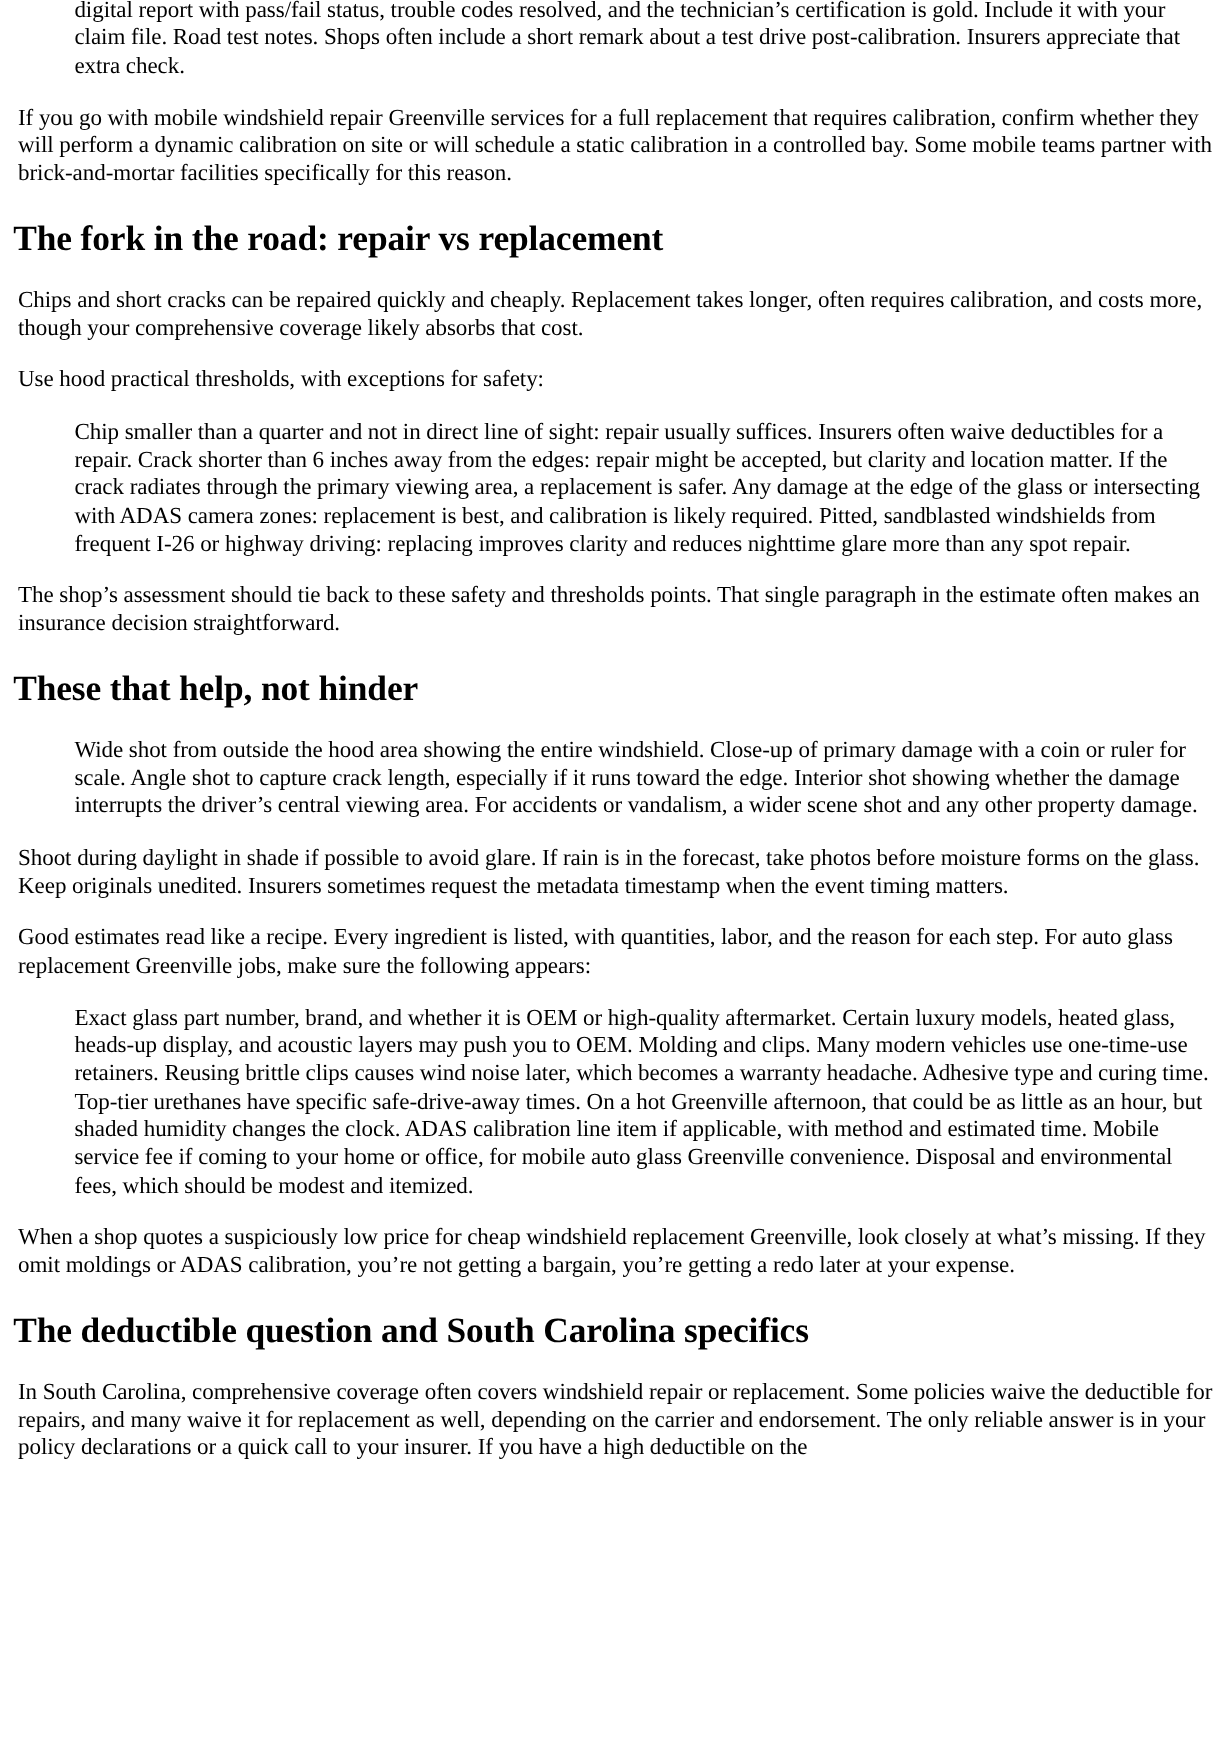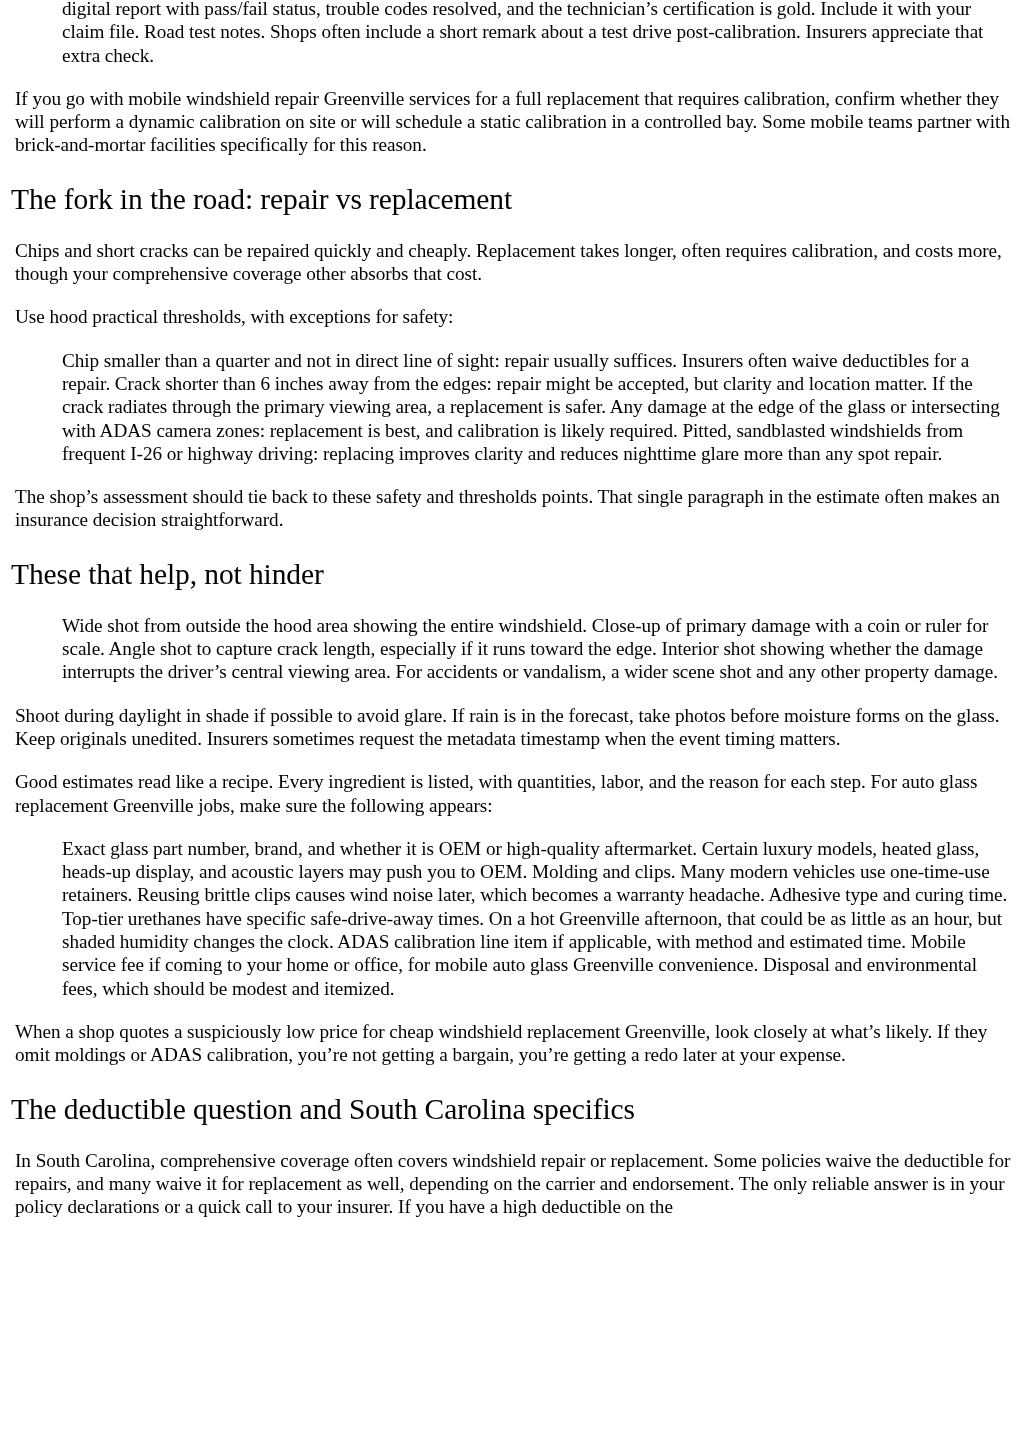--- a/index.html
+++ b/index.html
@@ -30,49 +30,49 @@
     blockquote {
       margin: 0 0 20px 51px;
       padding: 0;
     }
     blockquote p {
       margin: 0;
     }
     h2 {
       font-size: 29.5px;
       line-height: 34px;
-      font-weight: normal;
+      font-weight: bold;
       margin: 25px 0 23px 0;
       letter-spacing: -0.1px;
     }
   </style>
 </head>
 <body>
 
 <div class="page">
   <blockquote>
     <p>digital report with pass/fail status, trouble codes resolved, and the technician’s certification is gold. Include it with your claim file. Road test notes. Shops often include a short remark about a test drive post-calibration. Insurers appreciate that extra check.</p>
   </blockquote>
   <p>If you go with mobile windshield repair Greenville services for a full replacement that requires calibration, confirm whether they will perform a dynamic calibration on site or will schedule a static calibration in a controlled bay. Some mobile teams partner with brick-and-mortar facilities specifically for this reason.</p>
 
   <h2>The fork in the road: repair vs replacement</h2>
-  <p>Chips and short cracks can be repaired quickly and cheaply. Replacement takes longer, often requires calibration, and costs more, though your comprehensive coverage other absorbs that cost.</p>
+  <p>Chips and short cracks can be repaired quickly and cheaply. Replacement takes longer, often requires calibration, and costs more, though your comprehensive coverage likely absorbs that cost.</p>
   <p>Use hood practical thresholds, with exceptions for safety:</p>
   <blockquote>
     <p>Chip smaller than a quarter and not in direct line of sight: repair usually suffices. Insurers often waive deductibles for a repair. Crack shorter than 6 inches away from the edges: repair might be accepted, but clarity and location matter. If the crack radiates through the primary viewing area, a replacement is safer. Any damage at the edge of the glass or intersecting with ADAS camera zones: replacement is best, and calibration is likely required. Pitted, sandblasted windshields from frequent I-26 or highway driving: replacing improves clarity and reduces nighttime glare more than any spot repair.</p>
   </blockquote>
   <p>The shop’s assessment should tie back to these safety and thresholds points. That single paragraph in the estimate often makes an insurance decision straightforward.</p>
 
   <h2>These that help, not hinder</h2>
   <blockquote>
     <p>Wide shot from outside the hood area showing the entire windshield. Close-up of primary damage with a coin or ruler for scale. Angle shot to capture crack length, especially if it runs toward the edge. Interior shot showing whether the damage interrupts the driver’s central viewing area. For accidents or vandalism, a wider scene shot and any other property damage.</p>
   </blockquote>
   <p>Shoot during daylight in shade if possible to avoid glare. If rain is in the forecast, take photos before moisture forms on the glass. Keep originals unedited. Insurers sometimes request the metadata timestamp when the event timing matters.</p>
 
   <p>Good estimates read like a recipe. Every ingredient is listed, with quantities, labor, and the reason for each step. For auto glass replacement Greenville jobs, make sure the following appears:</p>
   <blockquote>
     <p>Exact glass part number, brand, and whether it is OEM or high-quality aftermarket. Certain luxury models, heated glass, heads-up display, and acoustic layers may push you to OEM. Molding and clips. Many modern vehicles use one-time-use retainers. Reusing brittle clips causes wind noise later, which becomes a warranty headache. Adhesive type and curing time. Top-tier urethanes have specific safe-drive-away times. On a hot Greenville afternoon, that could be as little as an hour, but shaded humidity changes the clock. ADAS calibration line item if applicable, with method and estimated time. Mobile service fee if coming to your home or office, for mobile auto glass Greenville convenience. Disposal and environmental fees, which should be modest and itemized.</p>
   </blockquote>
-  <p>When a shop quotes a suspiciously low price for cheap windshield replacement Greenville, look closely at what’s likely. If they omit moldings or ADAS calibration, you’re not getting a bargain, you’re getting a redo later at your expense.</p>
+  <p>When a shop quotes a suspiciously low price for cheap windshield replacement Greenville, look closely at what’s missing. If they omit moldings or ADAS calibration, you’re not getting a bargain, you’re getting a redo later at your expense.</p>
 
   <h2>The deductible question and South Carolina specifics</h2>
   <p>In South Carolina, comprehensive coverage often covers windshield repair or replacement. Some policies waive the deductible for repairs, and many waive it for replacement as well, depending on the carrier and endorsement. The only reliable answer is in your policy declarations or a quick call to your insurer. If you have a high deductible on the</p>
 </div>
 
 </body></html>

